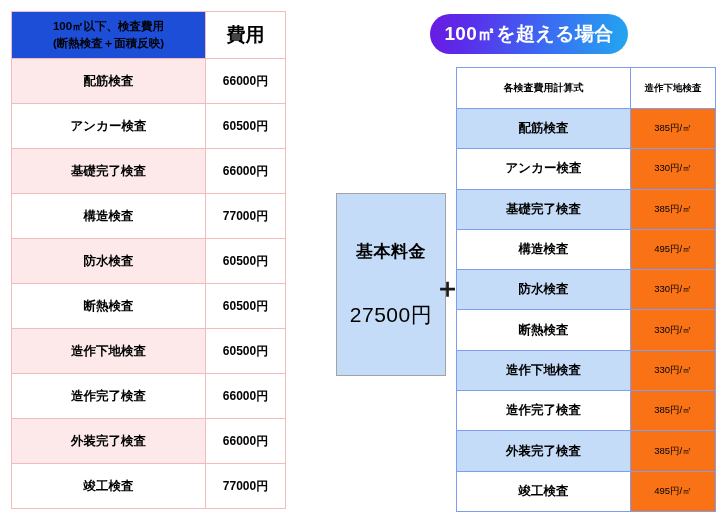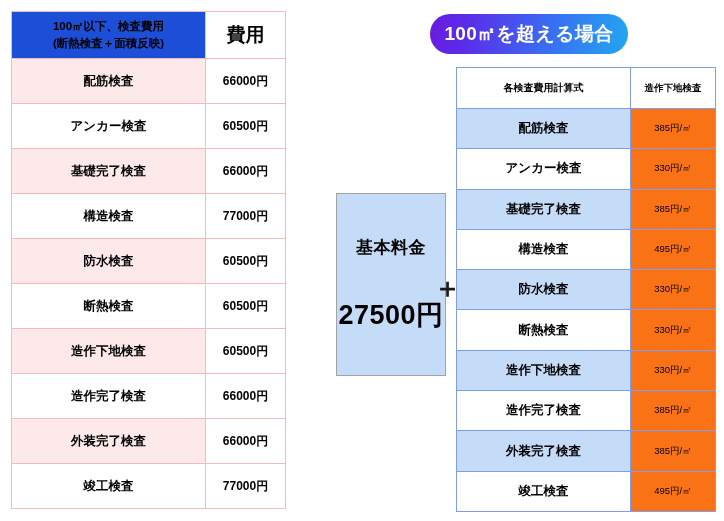--- a/index.html
+++ b/index.html
@@ -141,22 +141,22 @@
     justify-content: center;
     margin-left: 15px;
   }
   .base-box .label {
     font-size: 17px;
     font-weight: bold;
     margin-bottom: 38px;
     letter-spacing: 0.5px;
   }
   .base-box .amount {
-    font-size: 27px;
-    font-weight: bold;
+    font-size: 21px;
+    font-weight: normal;
     letter-spacing: 0.5px;
   }
 
   
   .plus-sign {
     position: absolute;
     left: 434px;
     top: 275px;
     width: 20px;
     height: 26px;

